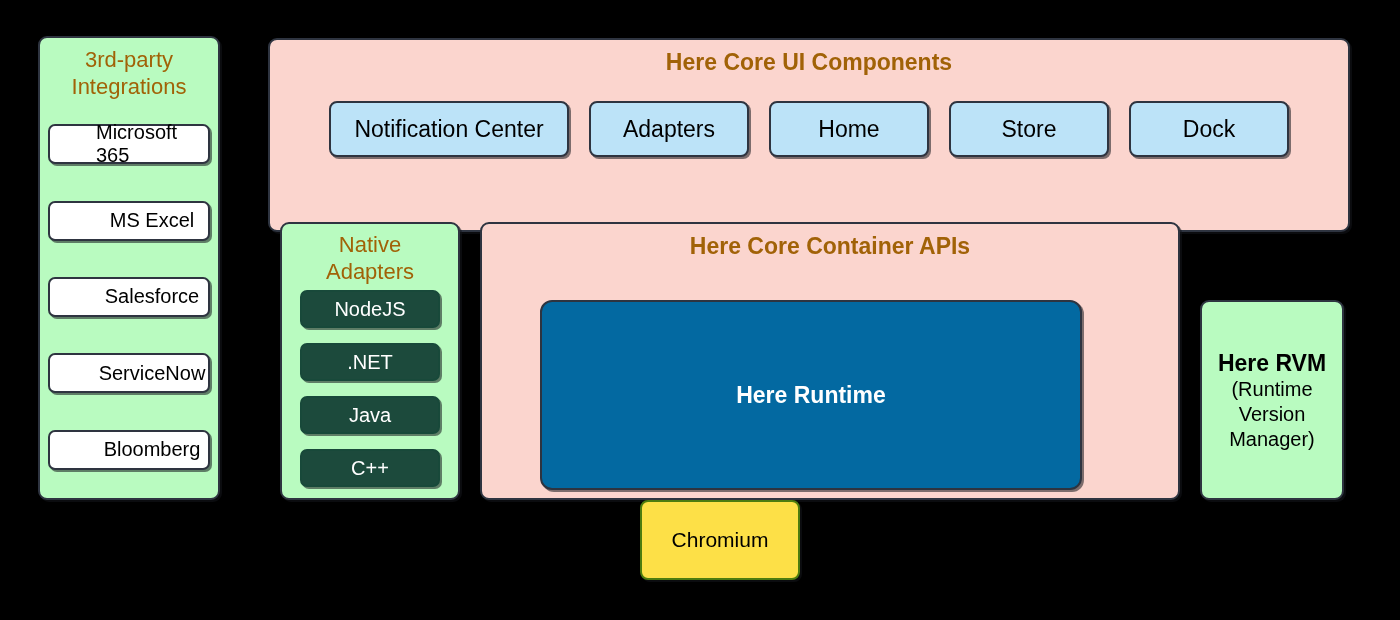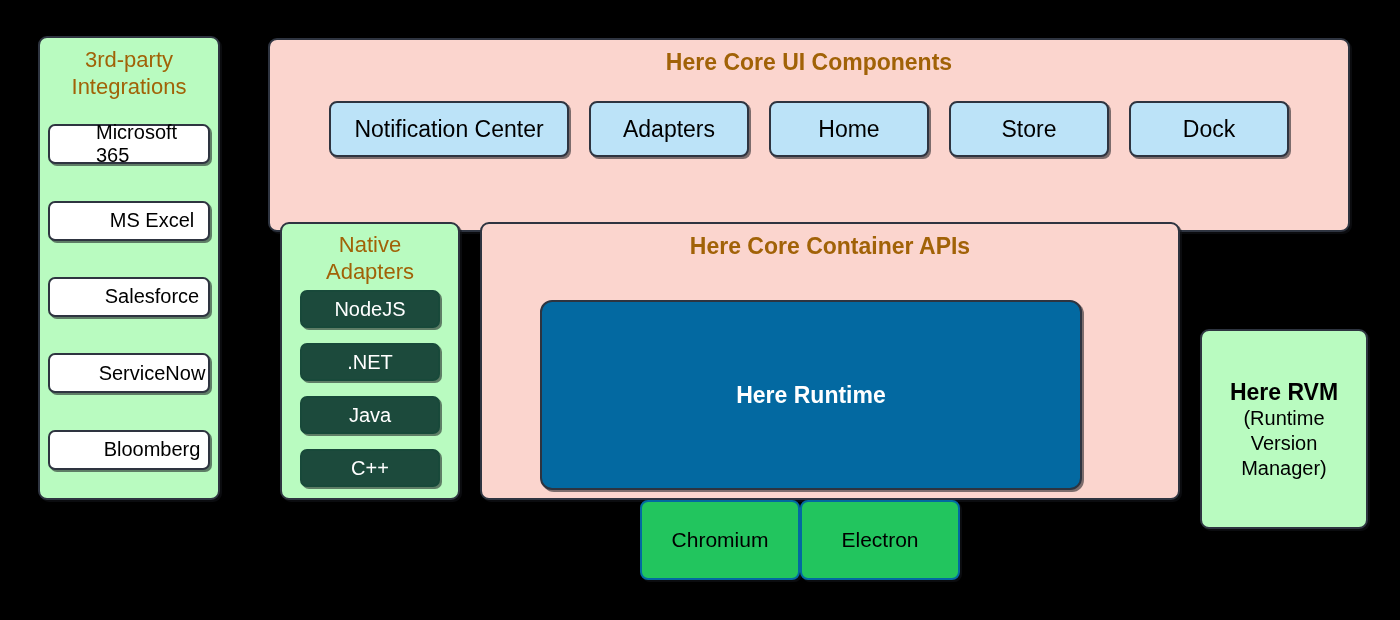--- a/index.html
+++ b/index.html
@@ -185,28 +185,27 @@
     align-items: center;
     justify-content: center;
     color: #ffffff;
     font-size: 23px;
     font-weight: bold;
   }
 
   
   #here-rvm {
     left: 1200px; top: 300px;
-    width: 168px; height: 200px;
+    width: 144px; height: 200px;
     display: flex;
     flex-direction: column;
     align-items: center;
     justify-content: center;
     text-align: center;
     padding: 0 8px;
-    margin-top: 29px;
   }
   #here-rvm .rvm-title {
     font-size: 23px;
     font-weight: bold;
     line-height: 28px;
   }
   #here-rvm .rvm-sub {
     font-size: 20px;
     line-height: 25px;
     font-weight: normal;
@@ -216,22 +215,22 @@
   .bottom-row {
     position: absolute;
     left: 640px;
     top: 500px;
     display: flex;
   }
   .bottom-chip {
     box-sizing: border-box;
     width: 160px;
     height: 80px;
-    background: #22c55e;
-    border: 2px solid #0369a1;
+    background: #fde047;
+    border: 2px solid #4d7c0f;
     border-radius: 8px;
     box-shadow: 2px 2px 0 rgba(20,22,28,0.55);
     display: flex;
     align-items: center;
     justify-content: center;
     font-size: 21px;
     color: #000;
   }
 </style>
 </head>
@@ -284,16 +283,15 @@
 
   <div class="panel group-green" id="here-rvm">
     <div class="rvm-title">Here RVM</div>
     <div class="rvm-sub">(Runtime</div>
     <div class="rvm-sub">Version</div>
     <div class="rvm-sub">Manager)</div>
   </div>
 
   <div class="bottom-row">
     <div class="bottom-chip">Chromium</div>
-    <div class="bottom-chip">Electron</div>
   </div>
 
 </div>
 
 </body></html>

